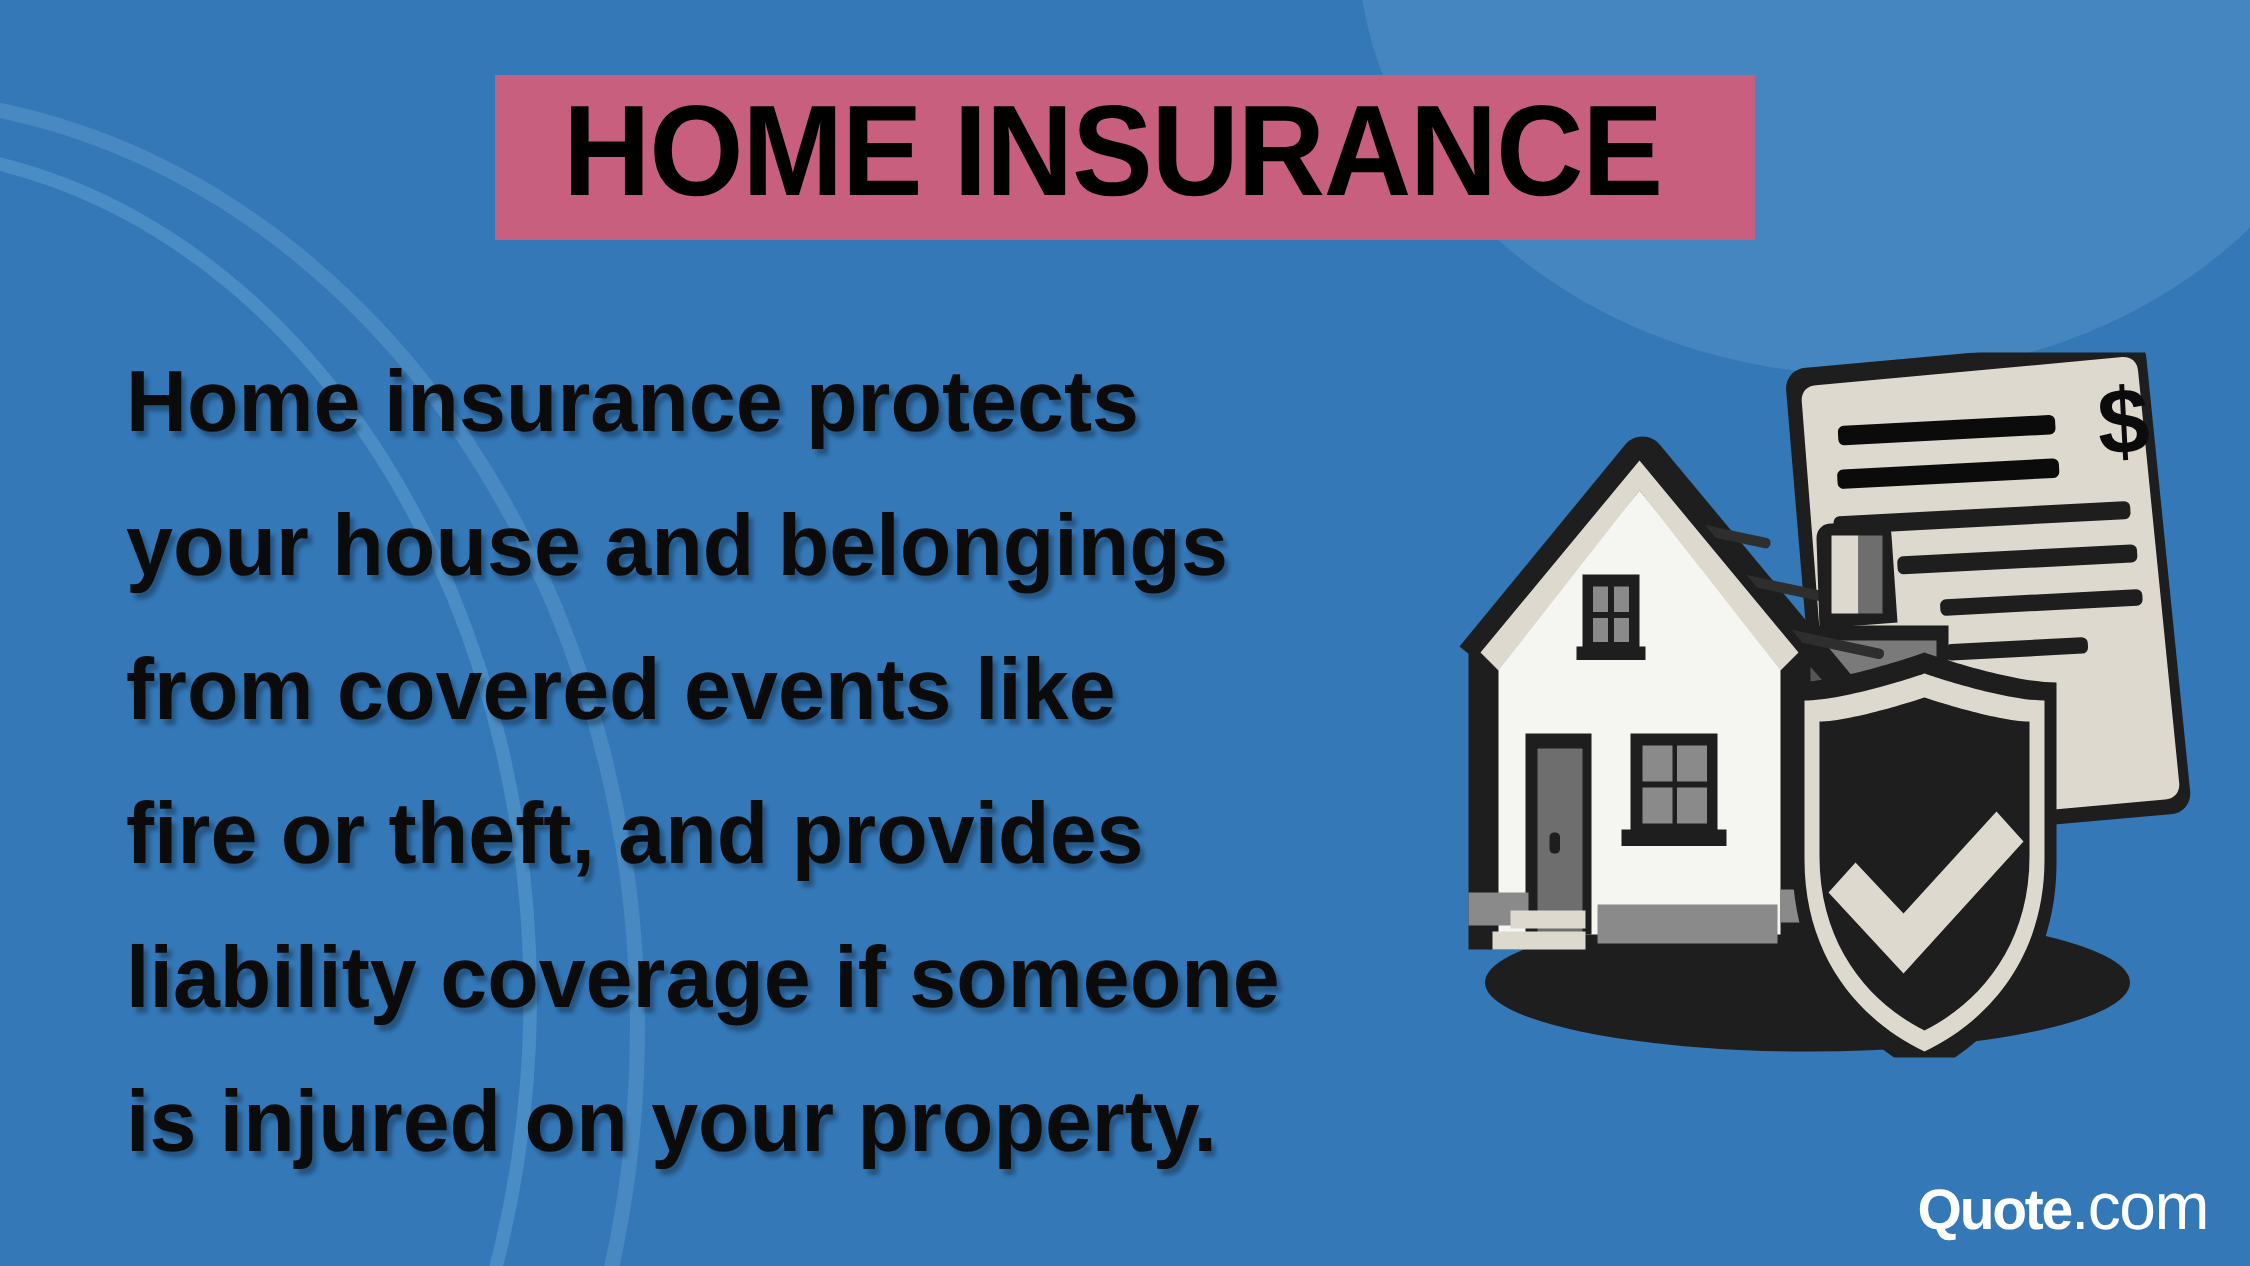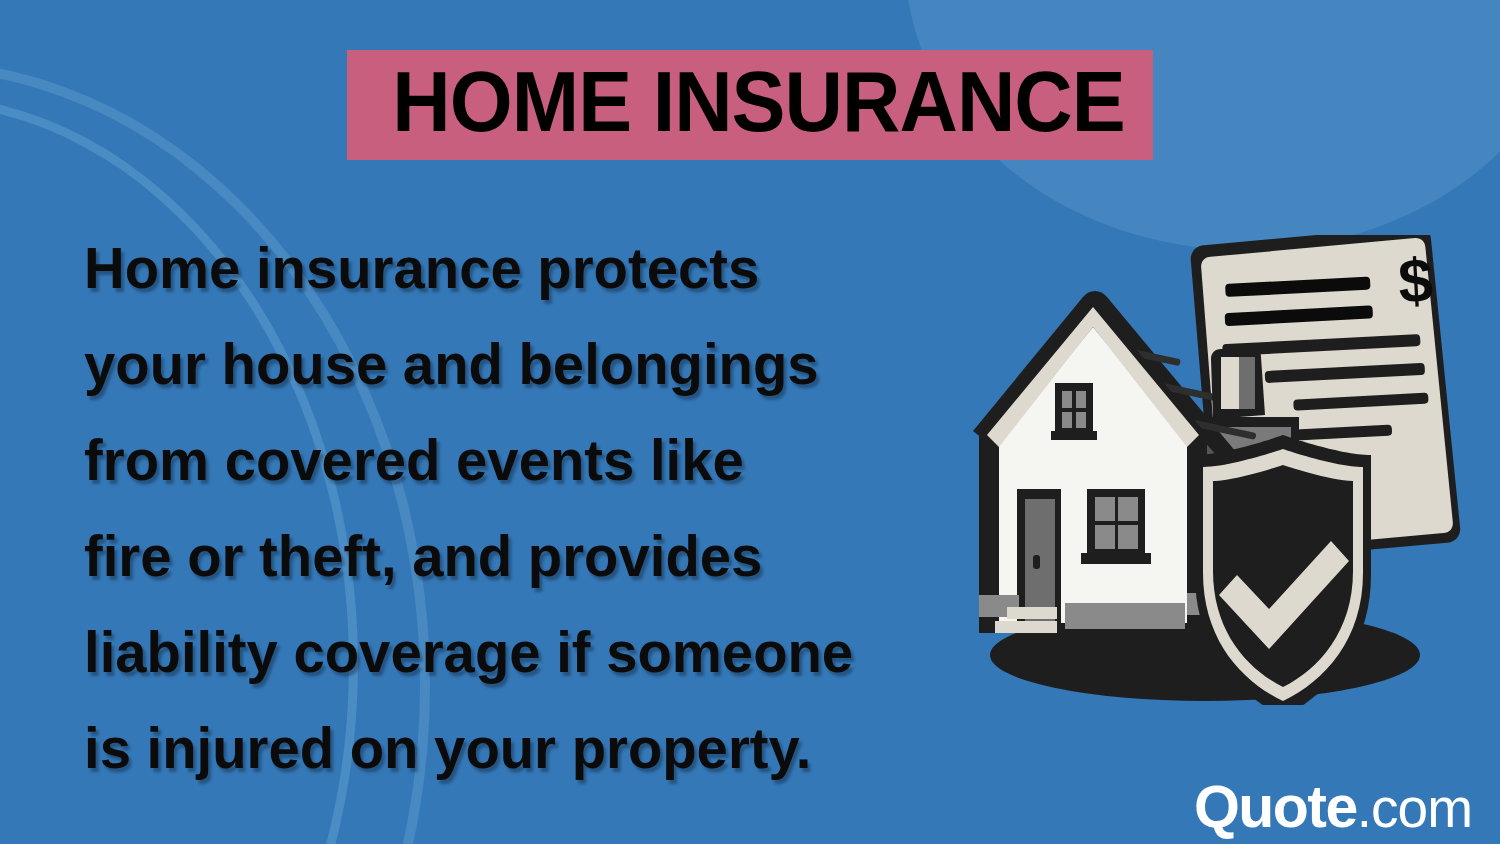--- a/index.html
+++ b/index.html
@@ -57,21 +57,21 @@
   .title-wrap {
     position: absolute;
     left: 0;
     top: 50px;
     width: 1500px;
     text-align: center;
   }
   .title-band {
     display: inline-block;
     background: #c85f7e;
-    padding: 8px 5px 16px 22px;
+    padding: 8px 38px 16px 22px;
   }
   .title-text {
     display: block;
     font-family: "Liberation Sans Narrow", "Liberation Sans", sans-serif;
     font-weight: 700;
     font-size: 86px;
     line-height: 86px;
     letter-spacing: -1px;
     color: #000;
     transform: scaleX(0.94);
@@ -110,27 +110,27 @@
   
   .logo {
     position: absolute;
     right: 28px;
     bottom: 14px;
     display: flex;
     align-items: baseline;
     color: #ffffff;
   }
   .logo-main {
-    font-size: 59px;
+    font-size: 38px;
     font-weight: 700;
     letter-spacing: -1.5px;
     line-height: 46px;
   }
   .logo-tld {
-    font-size: 55px;
+    font-size: 44px;
     font-weight: 400;
     letter-spacing: -1px;
     line-height: 44px;
   }
 </style>
 </head>
 <body>
 
 <div id="canvas">
 

